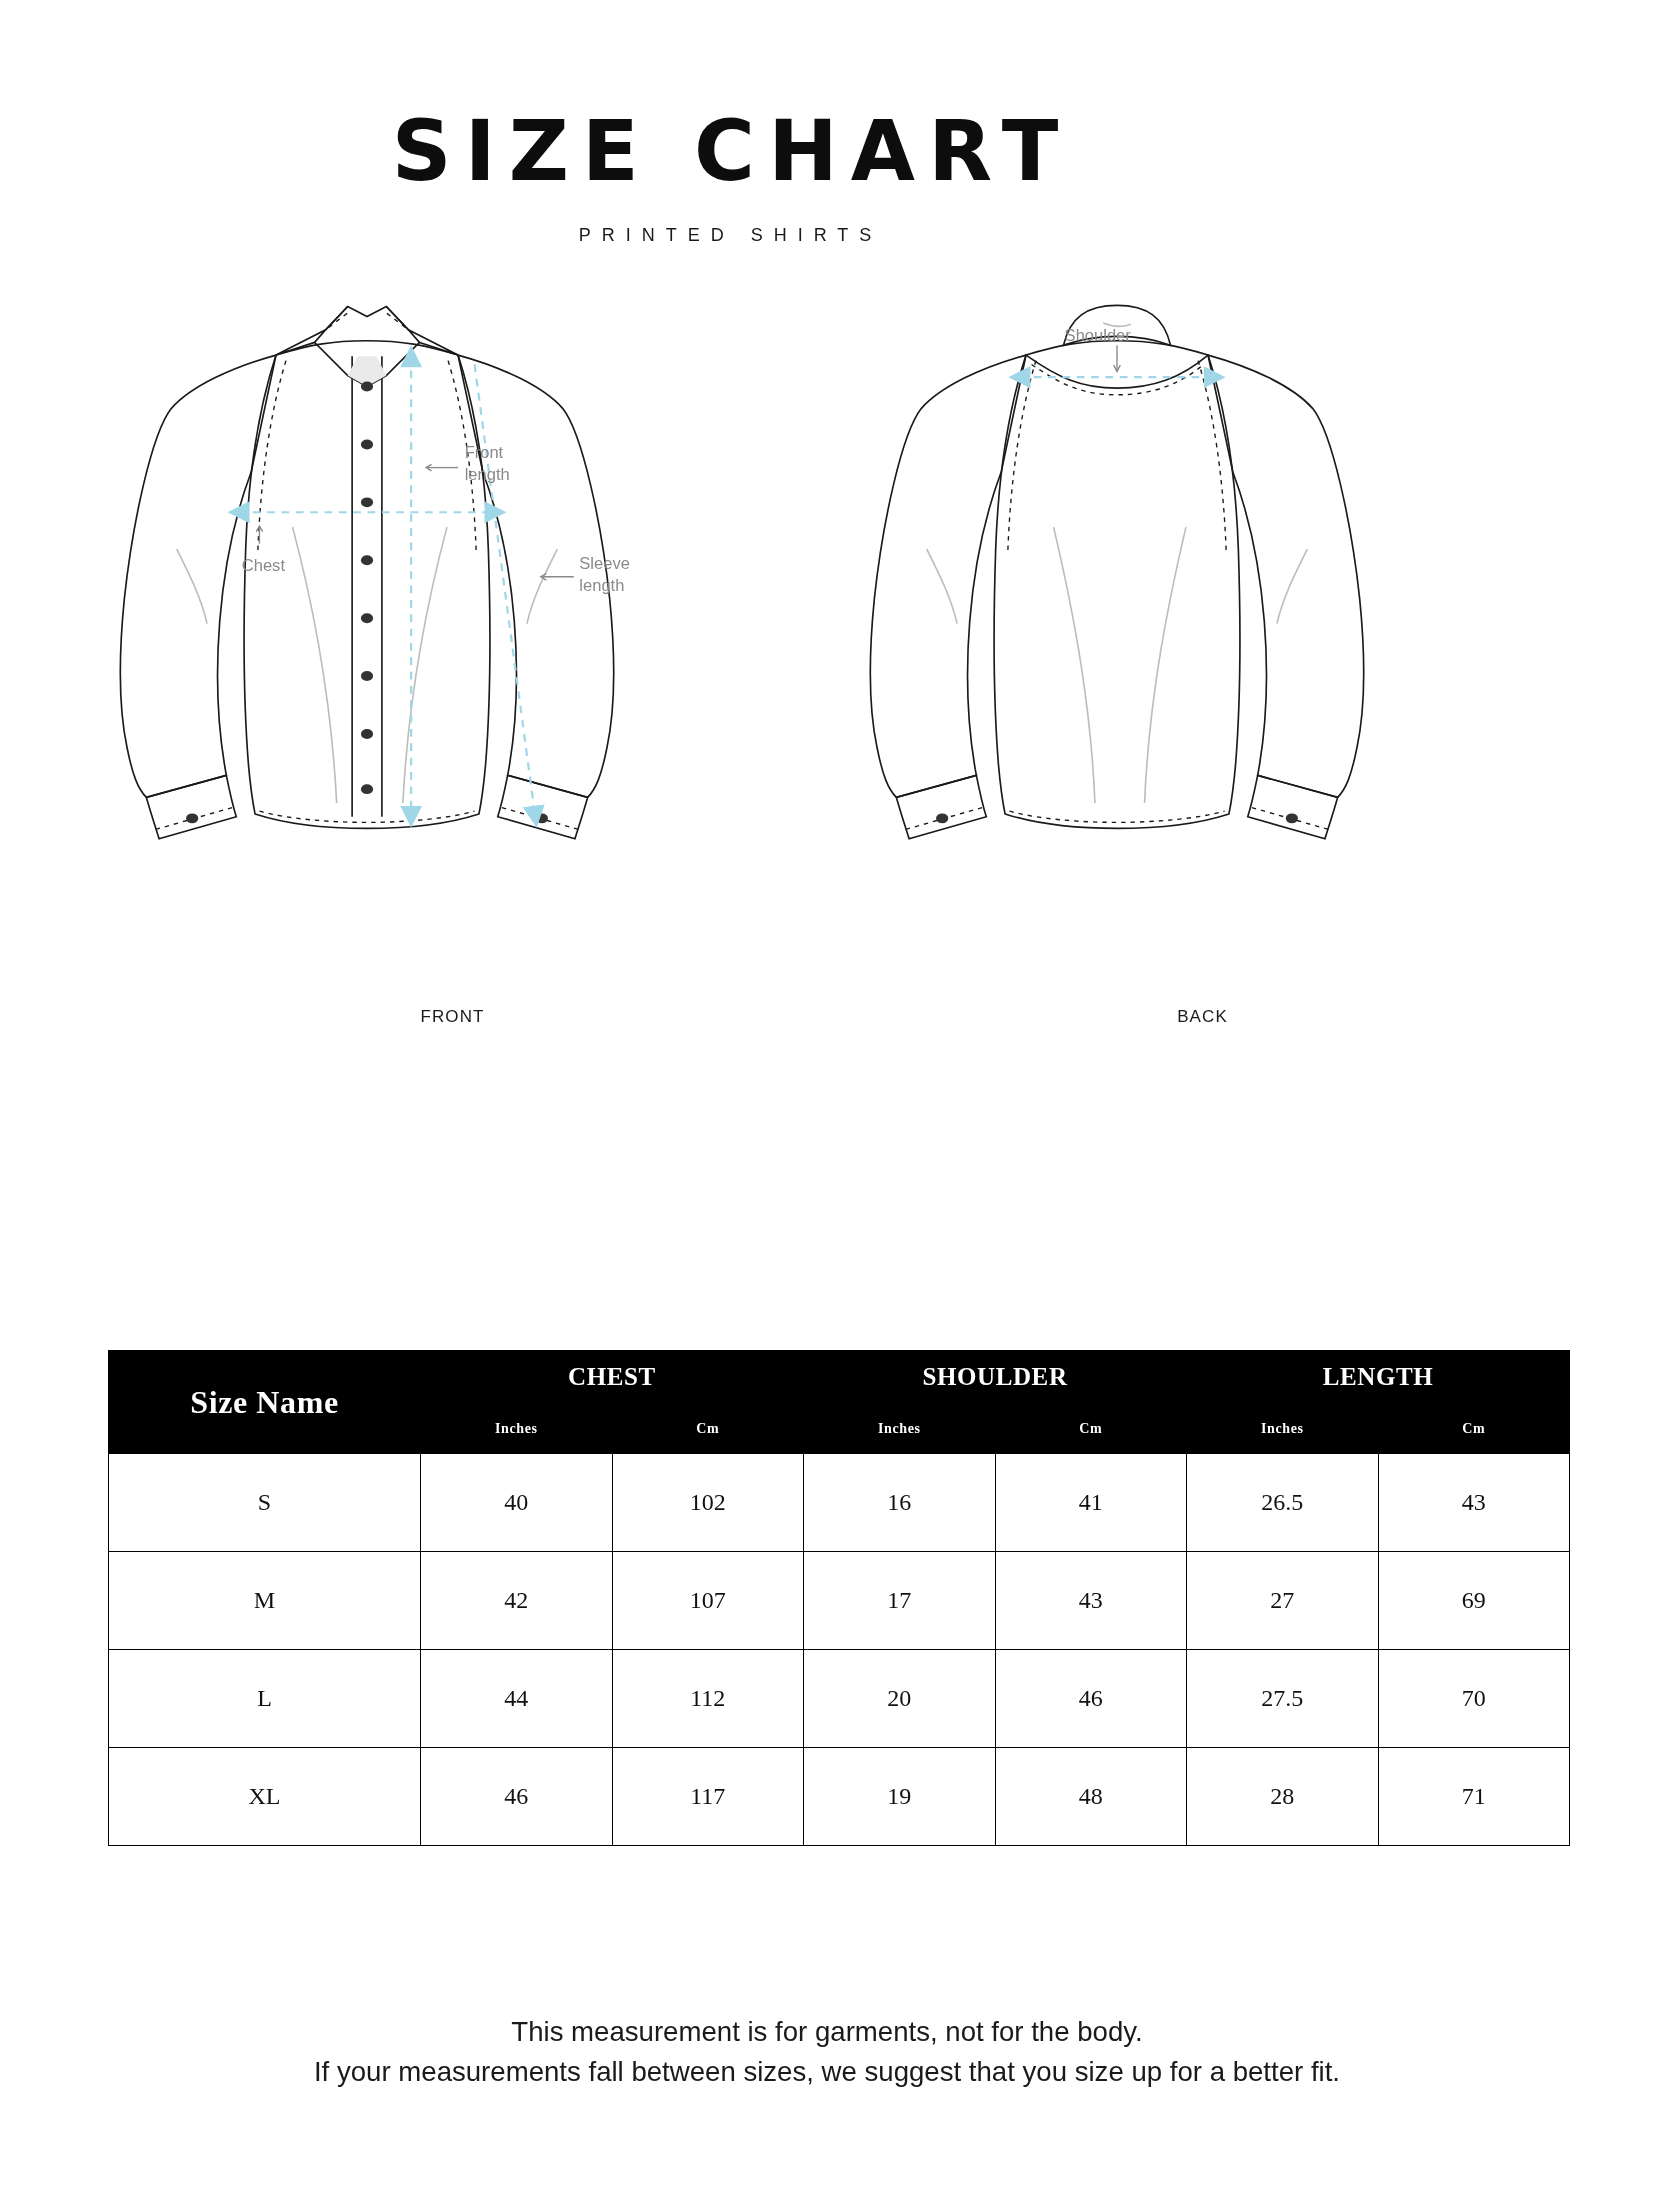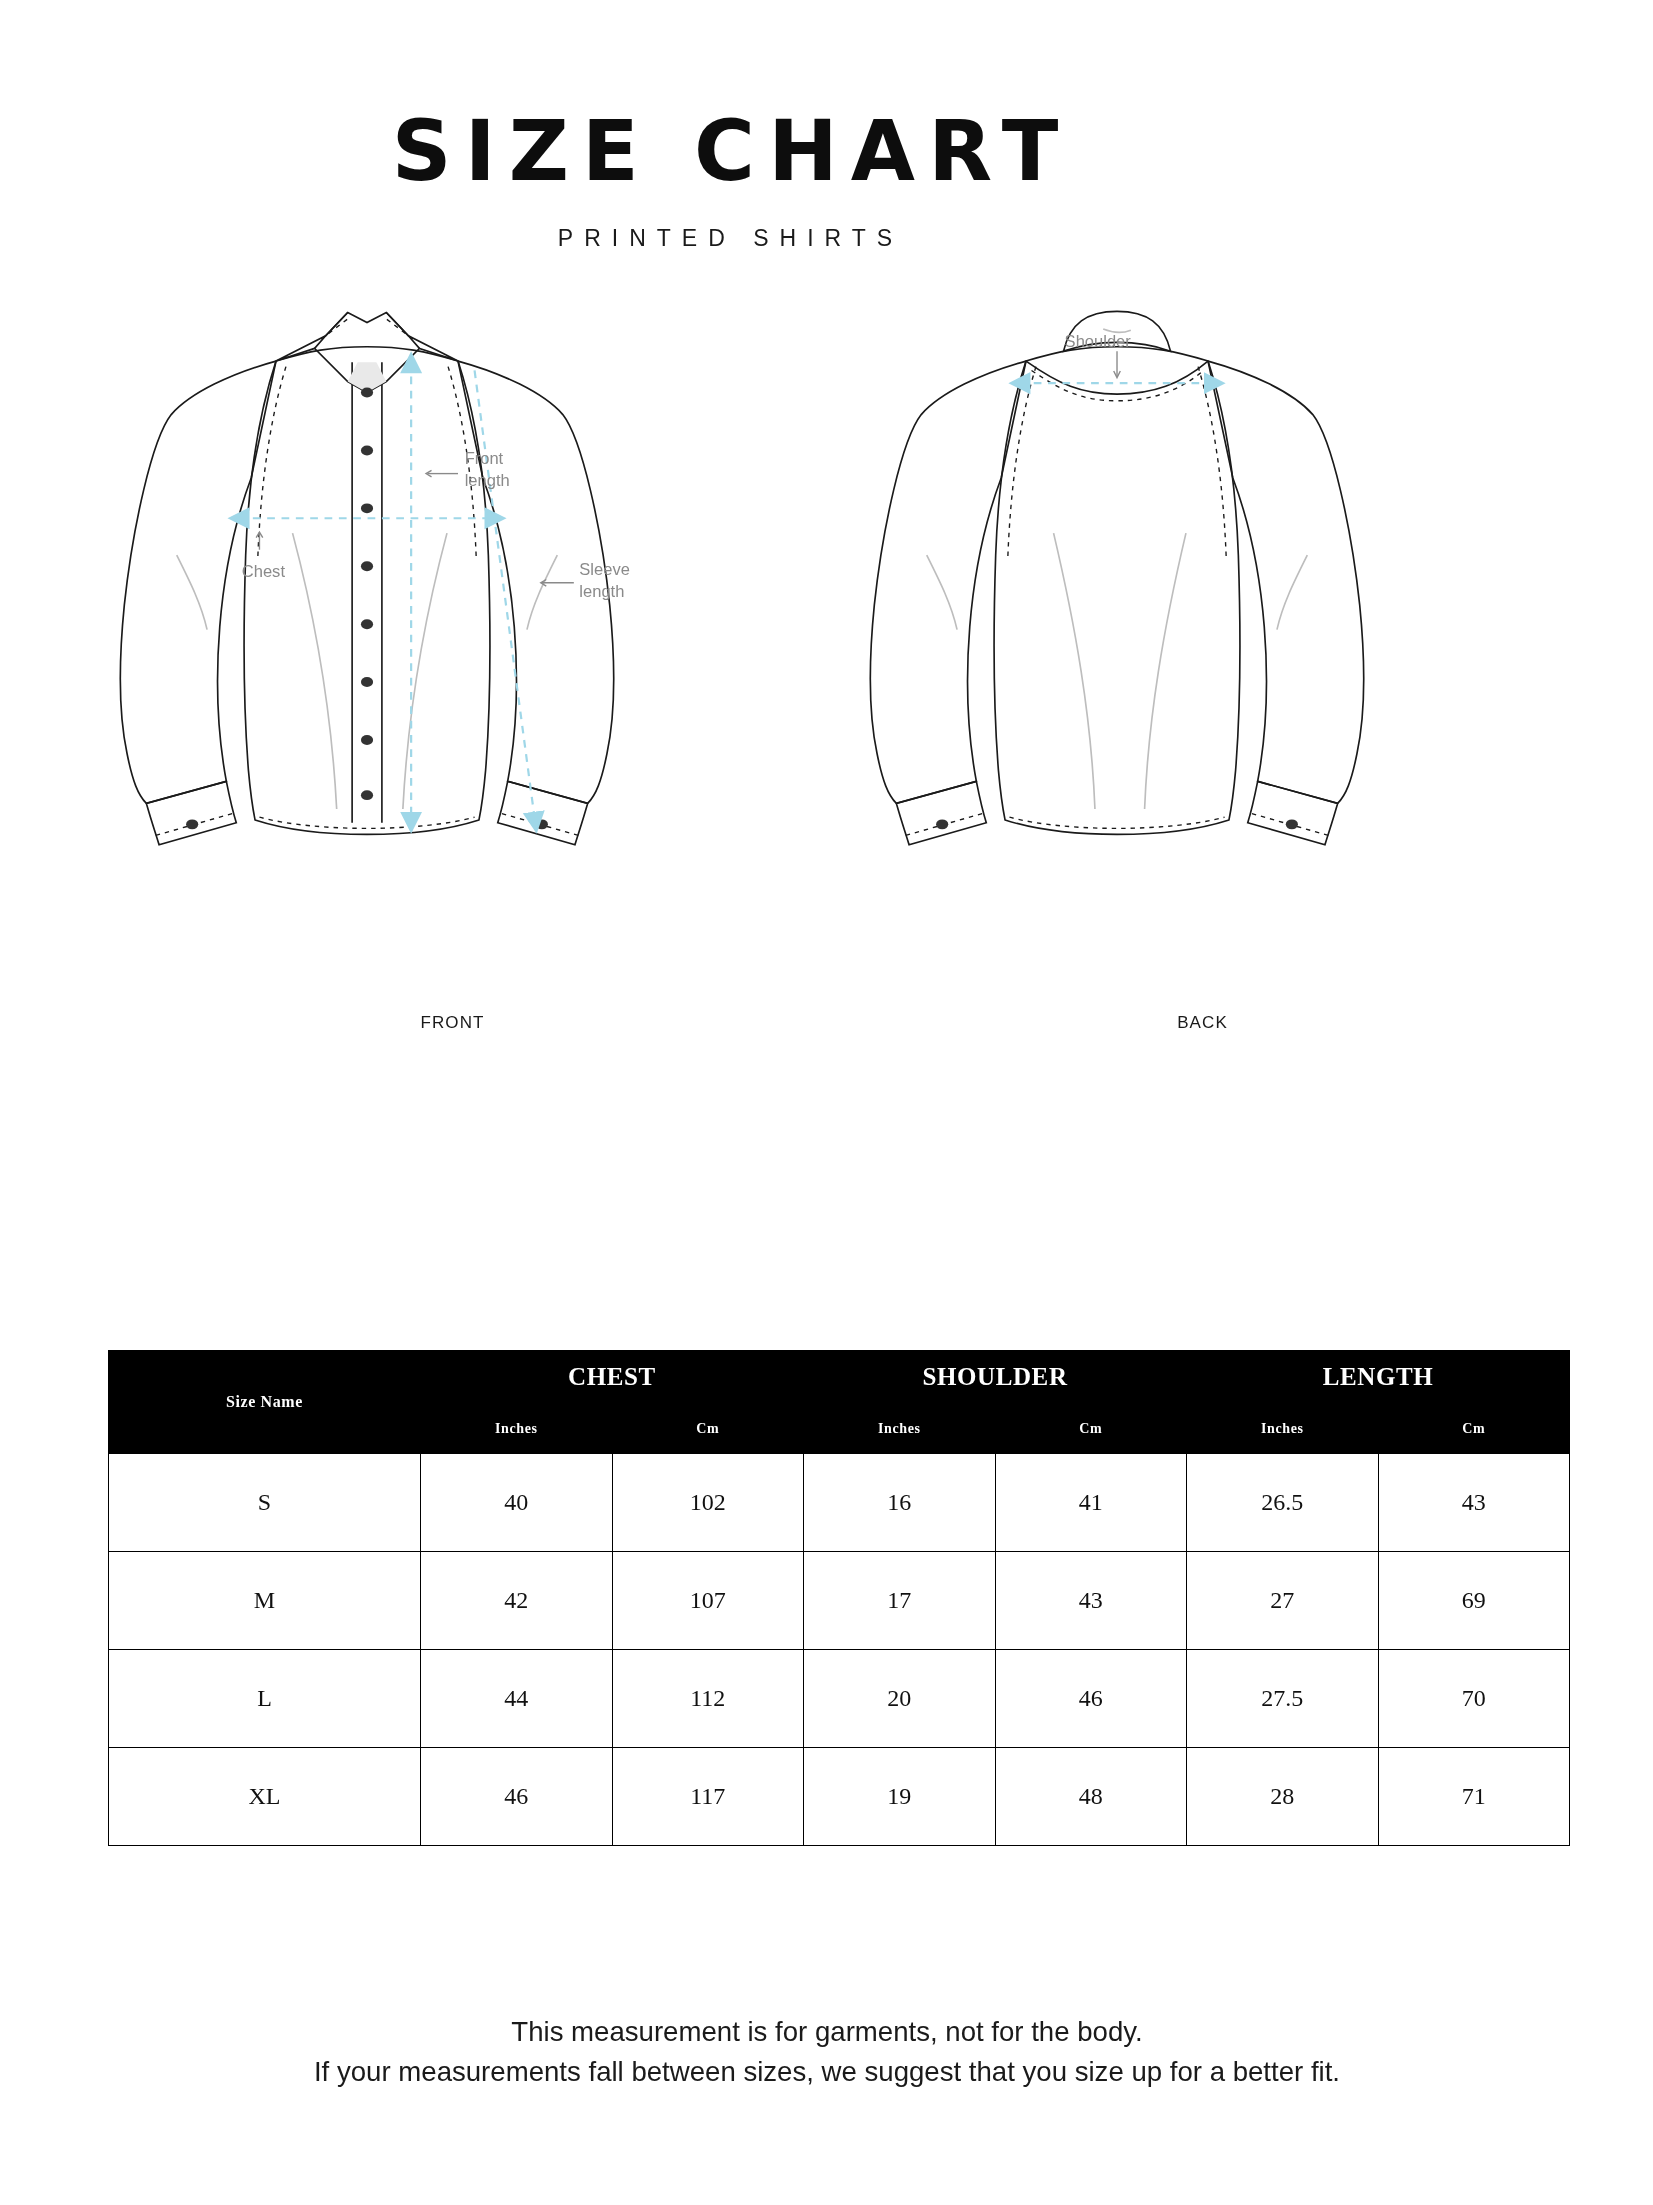--- a/index.html
+++ b/index.html
@@ -35,21 +35,21 @@
     font-size: 83px;
     letter-spacing: 13.2px;
     line-height: 1.05;
     margin: 0;
     color: #0d0d0d;
     text-indent: 13.2px;
   }
   .subtitle {
     font-family: "Liberation Sans", sans-serif;
     font-weight: 400;
-    font-size: 23px;
+    font-size: 18px;
     letter-spacing: 11px;
     margin: 30px 0 0 0;
     color: #1a1a1a;
     text-indent: 11px;
     text-align: center;
   }
 
   
   .illustrations {
     position: relative;
@@ -109,21 +109,21 @@
   table.size-table thead th {
     background: #000000;
     color: #ffffff;
     font-family: "Liberation Serif", serif;
     font-weight: bold;
     font-size: 25px;
     letter-spacing: 0.6px;
     height: 50px;
   }
   table.size-table thead th.sizename {
-    font-size: 16px;
+    font-size: 32px;
   }
   table.size-table thead th.sub {
     font-size: 14px;
     height: 47px;
   }
   table.size-table tbody td {
     font-family: "Liberation Serif", serif;
     font-size: 24px;
     color: #111111;
     height: 95px;

